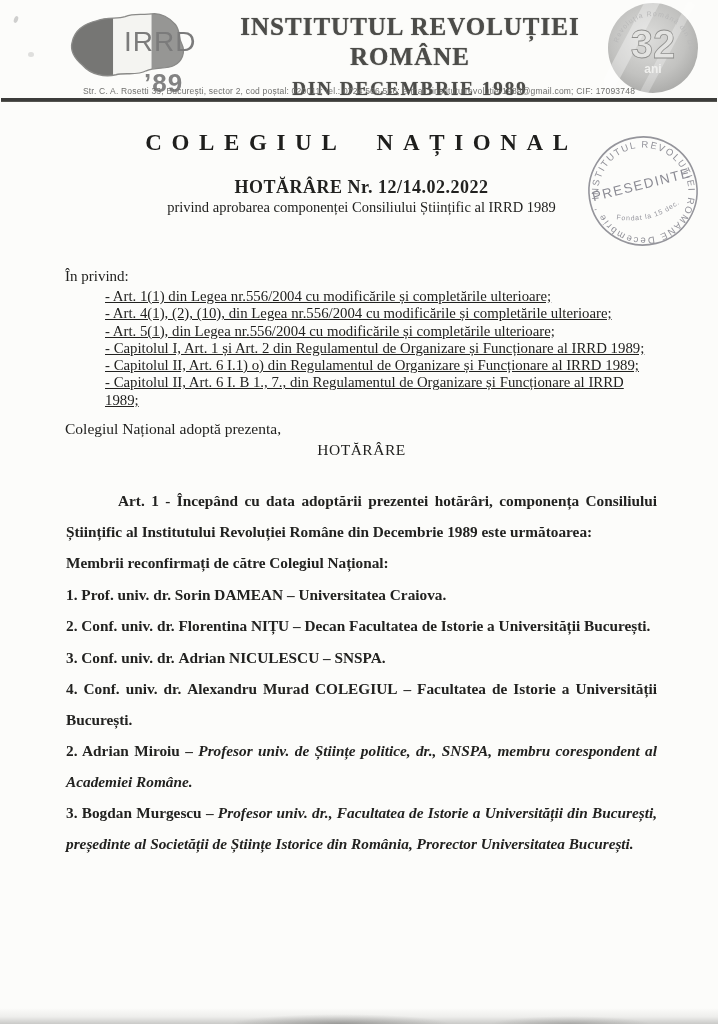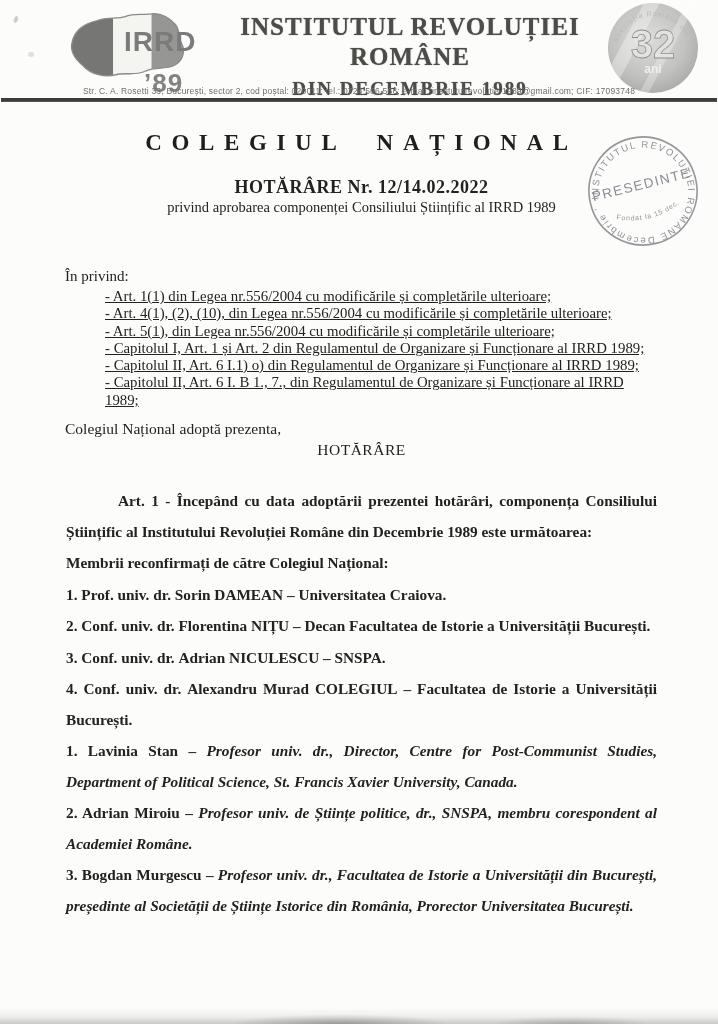--- a/index.html
+++ b/index.html
@@ -11,21 +11,21 @@
     font-family:"Liberation Serif", serif;
     color:#222220;
   }
   
   .header{position:relative;height:98px;}
   .logo{position:absolute;left:62px;top:6px;width:180px;height:84px;}
   .logo svg{position:absolute;left:0;top:4px;}
   .logo-acronym{
     position:absolute;left:62px;top:20px;
     font-family:"Liberation Sans", sans-serif;
-    font-weight:bold;font-size:28px;color:#7b7b7b;letter-spacing:1px;
+    font-weight:normal;font-size:28px;color:#7b7b7b;letter-spacing:1px;
   }
   .logo-year{
     position:absolute;left:82px;top:62px;
     font-family:"Liberation Sans", sans-serif;
     font-weight:bold;font-size:26px;color:#828282;letter-spacing:1px;
   }
   .org-name{position:absolute;left:220px;top:12px;width:380px;text-align:center;color:#4c4c49;}
   .org-line1{font-weight:bold;font-size:25px;letter-spacing:1px;line-height:30px;text-shadow:0 0 1px #6a6a66;}
   .org-line2{font-weight:bold;font-size:19px;letter-spacing:2px;margin-top:6px;text-shadow:0 0 1px #6a6a66;}
   .medallion{position:absolute;right:16px;top:0px;}
@@ -178,21 +178,20 @@
       <p class="art1"><strong>Art. 1 -</strong> <span>Începând cu data adoptării prezentei hotărâri, componența Consiliului Științific al Institutului Revoluției Române din Decembrie 1989 este următoarea:</span></p>
 
       <p class="section-heading">Membrii reconfirmați de către Colegiul Național:</p>
 
       <p class="member"><span>1. Prof. univ. dr. </span><strong>Sorin DAMEAN</strong><span> – Universitatea Craiova.</span></p>
       <p class="member"><span>2. Conf. univ. dr. </span><strong>Florentina NIȚU</strong><span> – Decan Facultatea de Istorie a Universității București.</span></p>
       <p class="member"><span>3. Conf. univ. dr. </span><strong>Adrian NICULESCU</strong><span> – SNSPA.</span></p>
       <p class="member"><span>4. Conf. univ. dr. </span><strong>Alexandru Murad COLEGIUL</strong><span> – Facultatea de Istorie a Universității București.</span></p>
 
 
-      <p class="member"><strong>1. Lavinia Stan</strong><span> – </span><em>Profesor univ. dr., Director, Centre for Post-Communist Studies, Department of Political Science, St. Francis Xavier University, Canada.</em></p>
       <p class="member"><strong>2. Adrian Miroiu</strong><span> – </span><em>Profesor univ. de Științe politice, dr., SNSPA, membru corespondent al Academiei Române.</em></p>
       <p class="member"><strong>3. Bogdan Murgescu</strong><span> – </span><em>Profesor univ. dr., Facultatea de Istorie a Universității din București, președinte al Societății de Științe Istorice din România, Prorector Universitatea București.</em></p>
 
     </div>
   </main>
 
   <div class="scan-bottom"></div>
 </div>
 
 </body></html>

